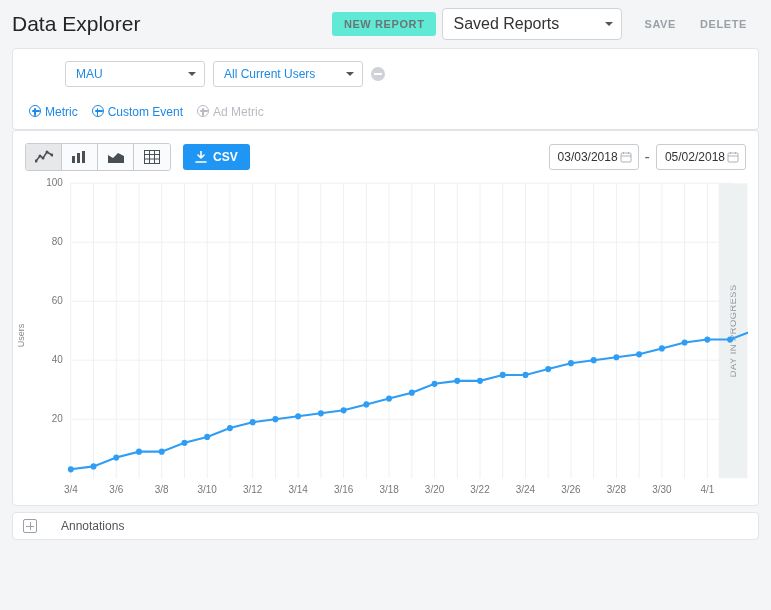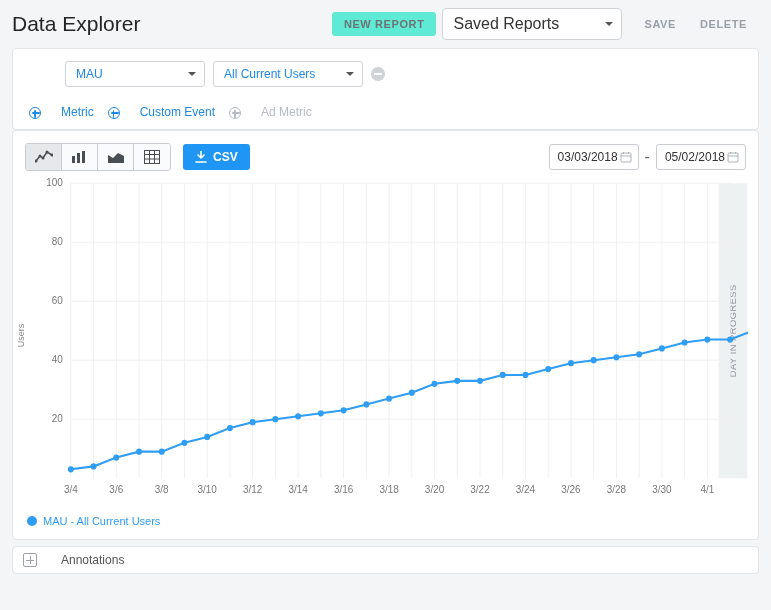--- a/index.html
+++ b/index.html
@@ -99,21 +99,21 @@
     text-align: center;
     cursor: pointer;
     position: relative;
   }
   .dot-remove::before, .dot-remove::after {
     content: ""; position: absolute; left: 3px; top: 6px; width: 8px; height: 2px; background: #fff;
   }
   .add-row {
     display: flex; gap: 14px; margin-top: 18px; font-size: 12px;
   }
-  .add-link { color: #1d89e4; cursor: pointer; display: inline-flex; align-items: flex-end; gap: 20px; }
+  .add-link { color: #1d89e4; cursor: pointer; display: inline-flex; align-items: flex-start; gap: 4px; }
   .add-link.muted { color: #b6bbc2; cursor: default; }
   .plus-circle {
     width: 12px; height: 12px; border-radius: 50%; border: 1.5px solid currentColor; position: relative; display: inline-block;
   }
   .plus-circle::before { content:""; position:absolute; left:2px; top:4.25px; width:8px; height:1.5px; background:currentColor; border-radius:1px; }
   .plus-circle::after  { content:""; position:absolute; top:2px; left:4.25px; height:8px; width:1.5px; background:currentColor; border-radius:1px; }
 
   
   .chart-panel { padding: 0; }
   .chart-toolbar {
@@ -387,22 +387,18 @@
         <circle cx="595.8620689655172" cy="176.74" r="3" class="series-pt"></circle>
         <circle cx="618.6896551724138" cy="173.88000000000002" r="3" class="series-pt"></circle>
         <circle cx="641.5172413793103" cy="168.16000000000003" r="3" class="series-pt"></circle>
         <circle cx="664.3448275862069" cy="162.44" r="3" class="series-pt"></circle>
         <circle cx="687.1724137931035" cy="159.58" r="3" class="series-pt"></circle>
         <circle cx="710" cy="159.58" r="3" class="series-pt"></circle>
         <circle cx="732.8275862068965" cy="151" r="3" class="series-pt"></circle>
       </svg>
   </div>
 
-  <div class="legend">
-    <span class="legend-dot"></span>
-    <span>MAU - All Current Users</span>
-  </div>
 </div>
 
 <div class="annotations">
   <span class="sq-plus"></span>
   <span>Annotations</span>
 </div>
 
 </body></html>

